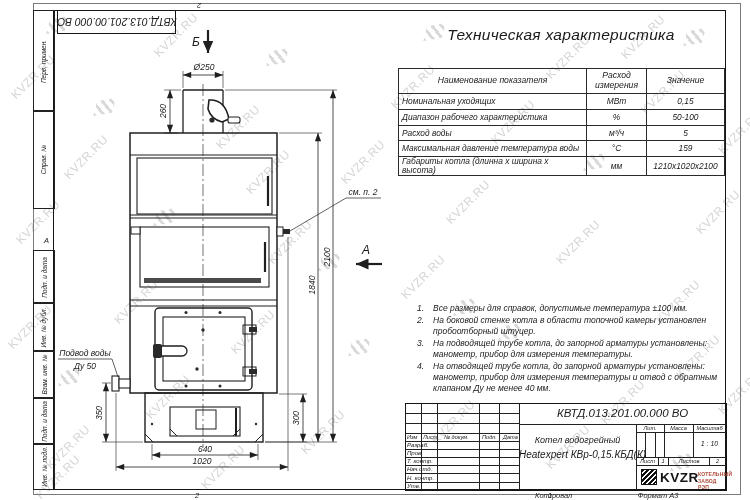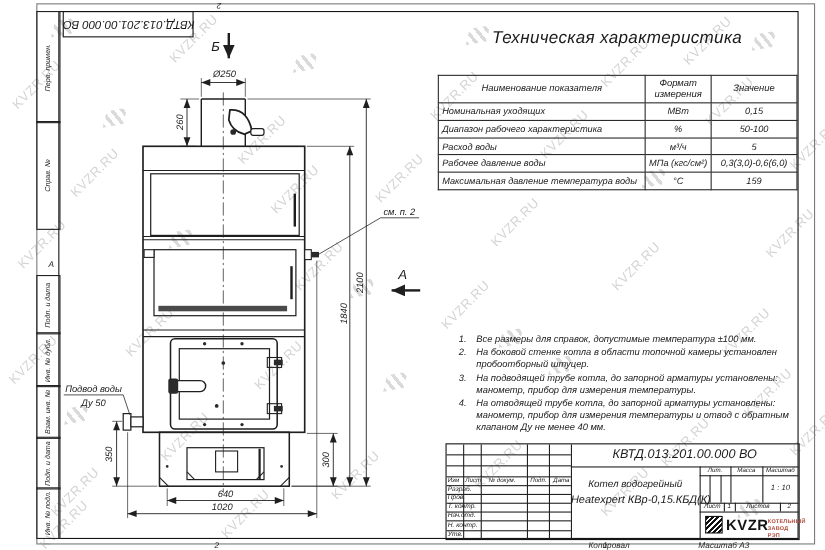--- a/index.html
+++ b/index.html
@@ -119,21 +119,21 @@
   </div>
 <div class="mbox" style="top:443px;height:45px;">
   <span>Инв. № подл.</span>
   </div>
 
 <div class="zone" style="left:197px;top:1px;transform:rotate(180deg);">2</div>
 <div class="zone" style="left:44px;top:236px;">А</div>
 <div class="zone" style="left:195px;top:491px;">2</div>
 <div class="zone" style="left:548px;top:491px;">1</div>
 <div class="zone" style="left:538px;top:491px;width:60px;text-align:left;left:535px;">Копировал</div>
-<div class="zone" style="left:628px;top:491px;width:60px;text-align:center;">Масштаб А3</div>
+<div class="zone" style="left:628px;top:491px;width:60px;text-align:center;">Формат А3</div>
 
 <div id="desig-box" class="abs" style="left:57px;top:10px;width:117px;height:22px;">
   <span>КВТД.013.201.00.000 ВО</span>
 </div>
 
 <svg class="abs" style="left:0;top:0;z-index:2;" width="750" height="500" viewBox="0 0 750 500">
   <defs>
     <marker id="dimArr" markerUnits="userSpaceOnUse" markerWidth="9" markerHeight="7" viewBox="0 0 9 7" refX="8.6" refY="3.5" orient="auto-start-reverse">
       <path d="M0.4,0.4 L8.6,3.5 L0.4,6.6 z" fill="#1f1f1f"></path>
     </marker>
@@ -293,49 +293,49 @@
 
 <table id="ttable" class="abs" style="left:398px;top:68px;">
   <colgroup>
       <col style="width:188px">
       <col style="width:60px">
       <col style="width:78px">
     </colgroup>
   <thead>
     <tr>
       <th>Наименование показателя</th>
-      <th>Формат измерения</th>
+      <th>Расход измерения</th>
       <th>Значение</th>
     </tr>
   </thead>
   <tbody>
     <tr>
         <td>Номинальная уходящих</td>
         <td class="c">МВт</td>
         <td class="c">0,15</td>
       </tr>
     <tr>
         <td>Диапазон рабочего характеристика</td>
         <td class="c">%</td>
         <td class="c">50-100</td>
       </tr>
     <tr>
         <td>Расход воды</td>
         <td class="c">м³/ч</td>
         <td class="c">5</td>
       </tr>
     <tr>
-        <td>Рабочее давление воды</td>
-        <td class="c">МПа (кгс/см²)</td>
-        <td class="c">0,3(3,0)-0,6(6,0)</td>
-      </tr>
-    <tr>
         <td>Максимальная давление температура воды</td>
         <td class="c">°С</td>
         <td class="c">159</td>
+      </tr>
+    <tr>
+        <td>Габариты котла (длинна х ширина х высота)</td>
+        <td class="c">мм</td>
+        <td class="c">1210х1020х2100</td>
       </tr>
   </tbody>
 </table>
 
 <div id="notes" class="abs" style="left:417px;top:303px;">
   <div class="nrow">
     <span class="nnum">1.</span>
     <span class="ntext">Все размеры для справок, допустимые температура ±100 мм.</span>
   </div>
   <div class="nrow">

